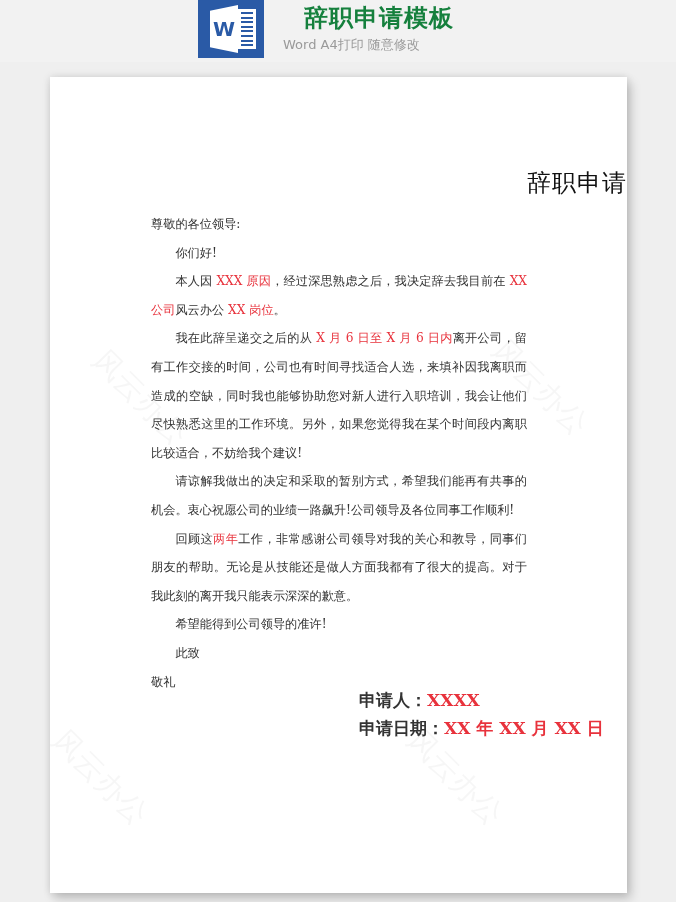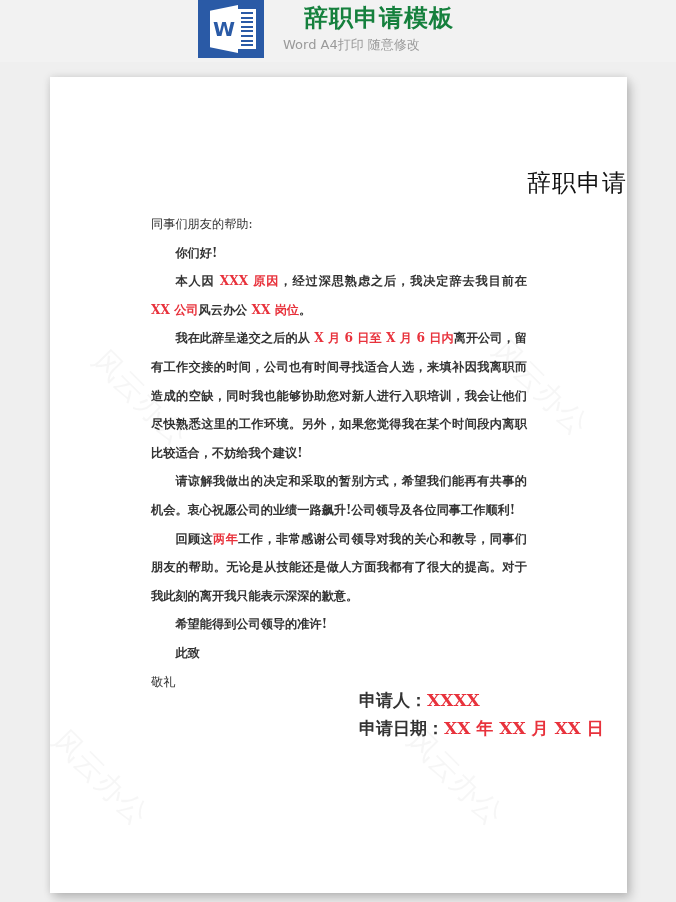--- a/index.html
+++ b/index.html
@@ -101,21 +101,21 @@
     .body {
       position: absolute;
       left: 101px; top: 133px;
       width: 376px;
       font-size: 12.2px;
       line-height: 28.6px;
       color: #333333;
       text-align: justify;
     }
     .body p { margin: 0; }
-    .indent { text-indent: 2em; font-weight: bold; }
+    .indent { text-indent: 2em; }
     .red { color: #e8323c; margin-top: 6px; }
     .sign {
       position: absolute;
       left: 309px;
       font-size: 17px;
       line-height: 28px;
       color: #333333;
       white-space: nowrap;
       font-weight: bold;
     }
@@ -144,21 +144,21 @@
 
 <div class="page">
   <div class="watermark" style="left:30px; top:300px;">风云办公</div>
   <div class="watermark" style="left:430px; top:290px;">风云办公</div>
   <div class="watermark" style="left:-10px; top:680px;">风云办公</div>
   <div class="watermark" style="left:345px; top:680px;">风云办公</div>
 
   <div class="doc-title">辞职申请</div>
 
   <div class="body">
-    <p>同事们朋友的帮助:</p>
+    <p>尊敬的各位领导:</p>
     <p class="indent">你们好!</p>
     <p class="indent"><span>本人因 </span><span class="red">XXX 原因</span><span>，经过深思熟虑之后，我决定辞去我目前在 </span><span class="red">XX 公司</span><span>风云办公 </span><span class="red">XX 岗位</span><span>。</span></p>
     <p class="indent"><span>我在此辞呈递交之后的从 </span><span class="red">X 月 6 日至 X 月 6 日内</span><span>离开公司，留有工作交接的时间，公司也有时间寻找适合人选，来填补因我离职而造成的空缺，同时我也能够协助您对新人进行入职培训，我会让他们尽快熟悉这里的工作环境。另外，如果您觉得我在某个时间段内离职比较适合，不妨给我个建议!</span></p>
     <p class="indent">请谅解我做出的决定和采取的暂别方式，希望我们能再有共事的机会。衷心祝愿公司的业绩一路飙升!公司领导及各位同事工作顺利!</p>
     <p class="indent"><span>回顾这</span><span class="red">两年</span><span>工作，非常感谢公司领导对我的关心和教导，同事们朋友的帮助。无论是从技能还是做人方面我都有了很大的提高。对于我此刻的离开我只能表示深深的歉意。</span></p>
     <p class="indent">希望能得到公司领导的准许!</p>
     <p class="indent">此致</p>
     <p>敬礼</p>
   </div>
 

